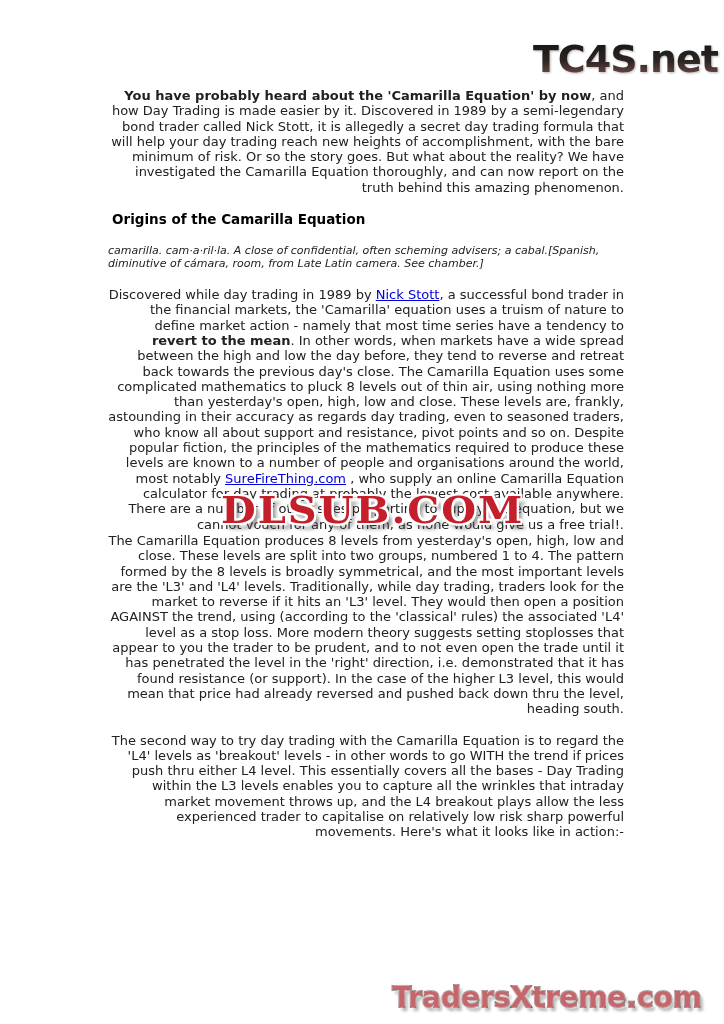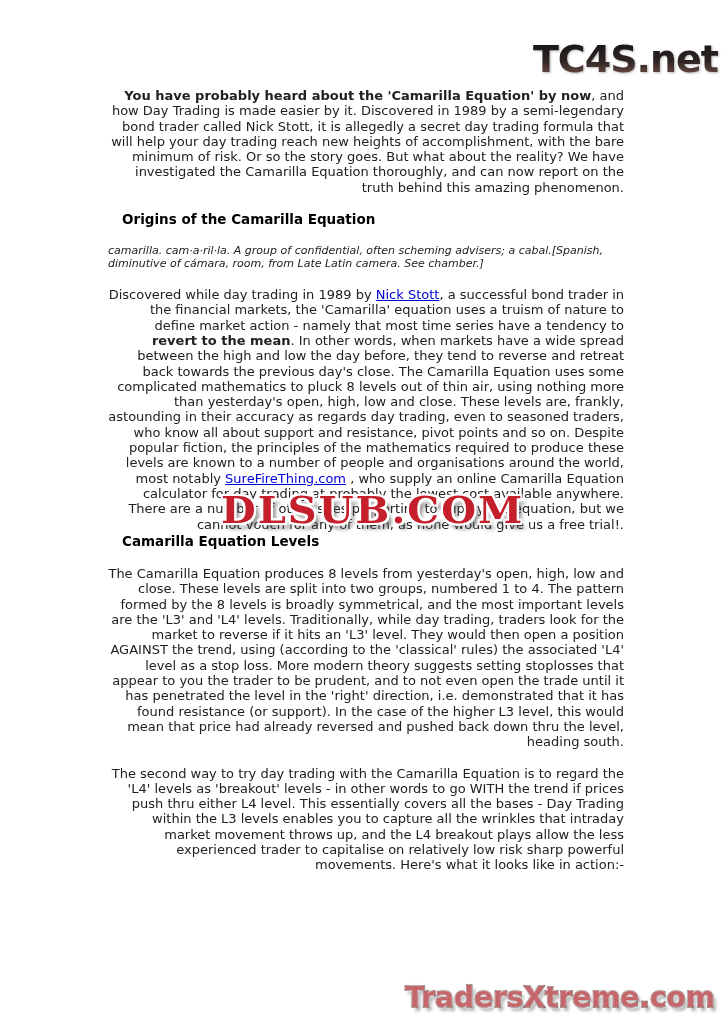--- a/index.html
+++ b/index.html
@@ -28,21 +28,21 @@
   .col-top    { position:absolute; left:108px; top:88px;  width:516px; }
   .col-bottom { position:absolute; left:108px; top:533px; width:516px; }
 
   p.body-para {
     margin:0 0 16px 0;
     font-size:13px; line-height:15.3px;
     color:#212121;
     text-align:right;
   }
   .section-heading {
-    margin:0 0 17px 14px;
+    margin:0 0 17px 4px;
     font-size:13.5px; line-height:16px;
     font-weight:bold; color:#000000;
   }
   .definition {
     margin:0 0 17px 0;
     font-size:11px; line-height:13px;
     font-style:italic; color:#212121;
   }
   a.inline-link { color:#0000dd; cursor:pointer; }
   .bold-run { font-weight:bold; }
@@ -58,21 +58,21 @@
       -2px -2px 0 #ffffff, 0 -2px 0 #ffffff, 2px -2px 0 #ffffff,
       -2px 0 0 #ffffff,  2px 0 0 #ffffff,
       -2px 2px 0 #ffffff, 0 2px 0 #ffffff, 2px 2px 0 #ffffff,
       5px 6px 4px rgba(80,80,80,0.55);
     transform:scaleY(0.92);
     transform-origin:left top;
   }
 
   
   .tradersxtreme-logo {
-    position:absolute; right:9px; top:982px;
+    position:absolute; right:22px; top:982px;
     font-size:28px; line-height:32px; font-weight:bold;
     color:#c4666a;
     -webkit-text-stroke:1.5px #48191c;
     paint-order:stroke fill;
     text-shadow:
       0 0 2px #ffffff, 0 0 4px #ececec,
       3px 4px 3px rgba(0,0,0,0.30);
     cursor:pointer;
   }
 </style>
@@ -80,29 +80,28 @@
 <body>
 
 <div class="tc4s-logo">TC4S.net</div>
 
 <div class="col-top">
 
   <p class="body-para"><span class="bold-run">You have probably heard about the 'Camarilla Equation' by now</span><span>, and how Day Trading is made easier by it. Discovered in 1989 by a semi-legendary bond trader called Nick Stott, it is allegedly a secret day trading formula that will help your day trading reach new heights of accomplishment, with the bare minimum of risk. Or so the story goes. But what about the reality? We have investigated the Camarilla Equation thoroughly, and can now report on the truth behind this amazing phenomenon.</span></p>
 
   <div class="section-heading">Origins of the Camarilla Equation</div>
 
-  <p class="definition">camarilla. cam·a·ril·la. A group of confidential, often scheming advisers; a cabal.[Spanish, diminutive of cámara, room, from Late Latin camera. See chamber.]</p>
+  <p class="definition">camarilla. cam·a·ril·la. A close of confidential, often scheming advisers; a cabal.[Spanish, diminutive of cámara, room, from Late Latin camera. See chamber.]</p>
 
   <p class="body-para"><span>Discovered while day trading in 1989 by </span><a class="inline-link" href="#">Nick Stott</a><span>, a successful bond trader in the financial markets, the 'Camarilla' equation uses a truism of nature to define market action - namely that most time series have a tendency to </span><span class="bold-run">revert to the mean</span><span>. In other words, when markets have a wide spread between the high and low the day before, they tend to reverse and retreat back towards the previous day's close. The Camarilla Equation uses some complicated mathematics to pluck 8 levels out of thin air, using nothing more than yesterday's open, high, low and close. These levels are, frankly, astounding in their accuracy as regards day trading, even to seasoned traders, who know all about support and resistance, pivot points and so on. Despite popular fiction, the principles of the mathematics required to produce these levels are known to a number of people and organisations around the world, most notably </span><a class="inline-link" href="#">SureFireThing.com</a><span> , who supply an online Camarilla Equation calculator for day trading at probably the lowest cost available anywhere. There are a number of other sites purporting to supply the equation, but we cannot vouch for any of them, as none would give us a free trial!.</span></p>
 
 </div>
 
 <div class="col-bottom">
 
-  <div class="section-heading">Camarilla Equation Levels</div>
 
   <p class="body-para">The Camarilla Equation produces 8 levels from yesterday's open, high, low and close. These levels are split into two groups, numbered 1 to 4. The pattern formed by the 8 levels is broadly symmetrical, and the most important levels are the 'L3' and 'L4' levels. Traditionally, while day trading, traders look for the market to reverse if it hits an 'L3' level. They would then open a position AGAINST the trend, using (according to the 'classical' rules) the associated 'L4' level as a stop loss. More modern theory suggests setting stoplosses that appear to you the trader to be prudent, and to not even open the trade until it has penetrated the level in the 'right' direction, i.e. demonstrated that it has found resistance (or support). In the case of the higher L3 level, this would mean that price had already reversed and pushed back down thru the level, heading south.</p>
 
   <p class="body-para">The second way to try day trading with the Camarilla Equation is to regard the 'L4' levels as 'breakout' levels - in other words to go WITH the trend if prices push thru either L4 level. This essentially covers all the bases - Day Trading within the L3 levels enables you to capture all the wrinkles that intraday market movement throws up, and the L4 breakout plays allow the less experienced trader to capitalise on relatively low risk sharp powerful movements. Here's what it looks like in action:-</p>
 
 </div>
 
 <div class="dlsub-watermark">DLSUB.COM</div>
 
 <div class="tradersxtreme-logo">TradersXtreme.com</div>

